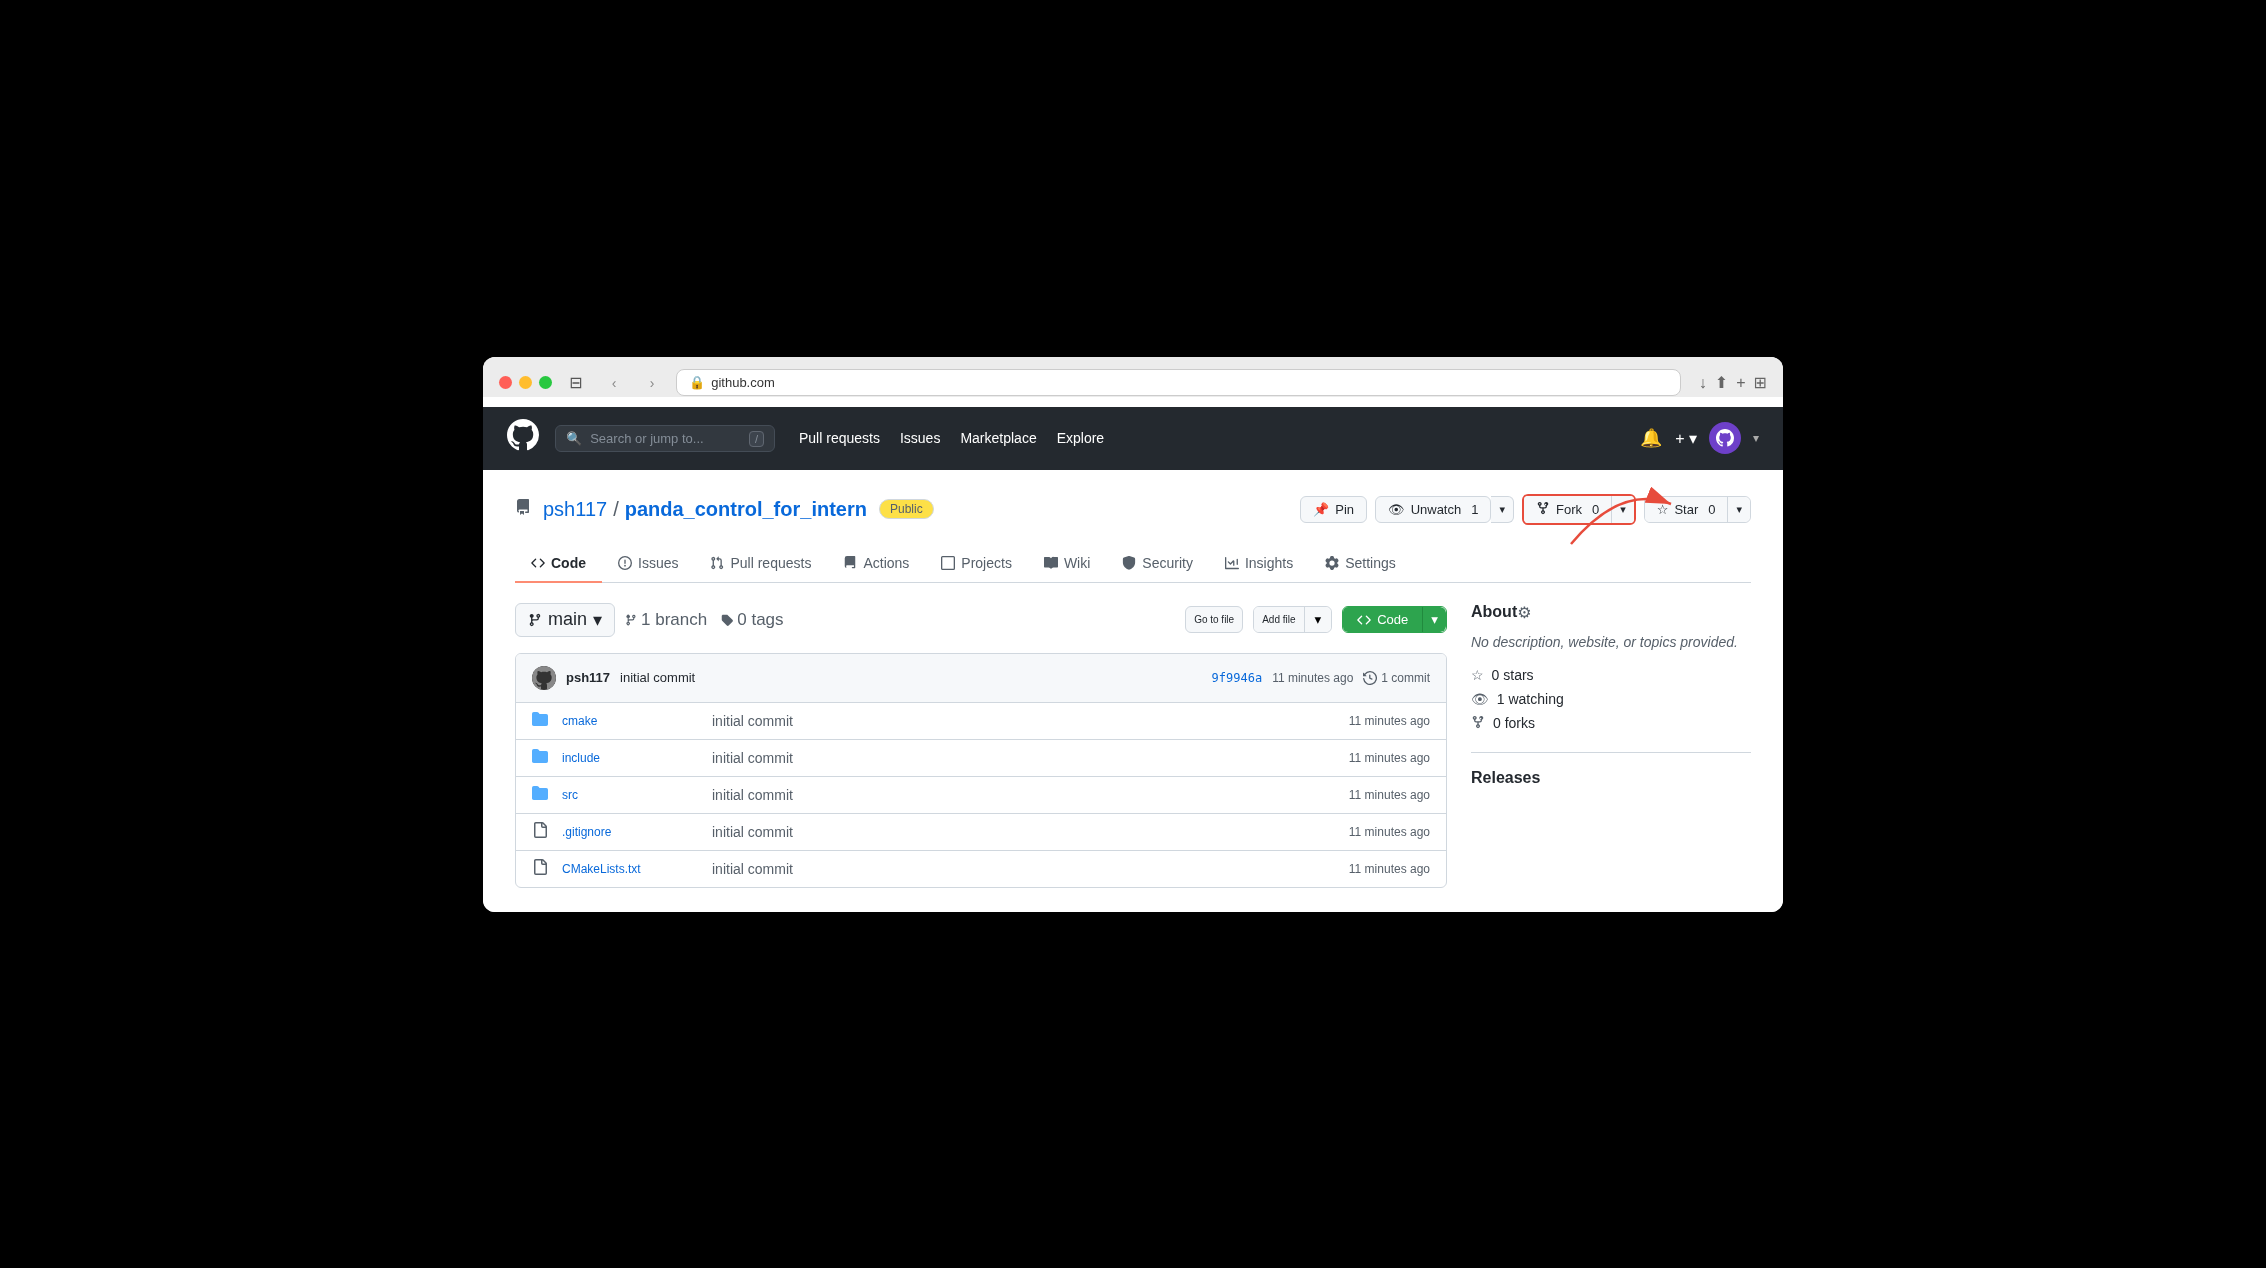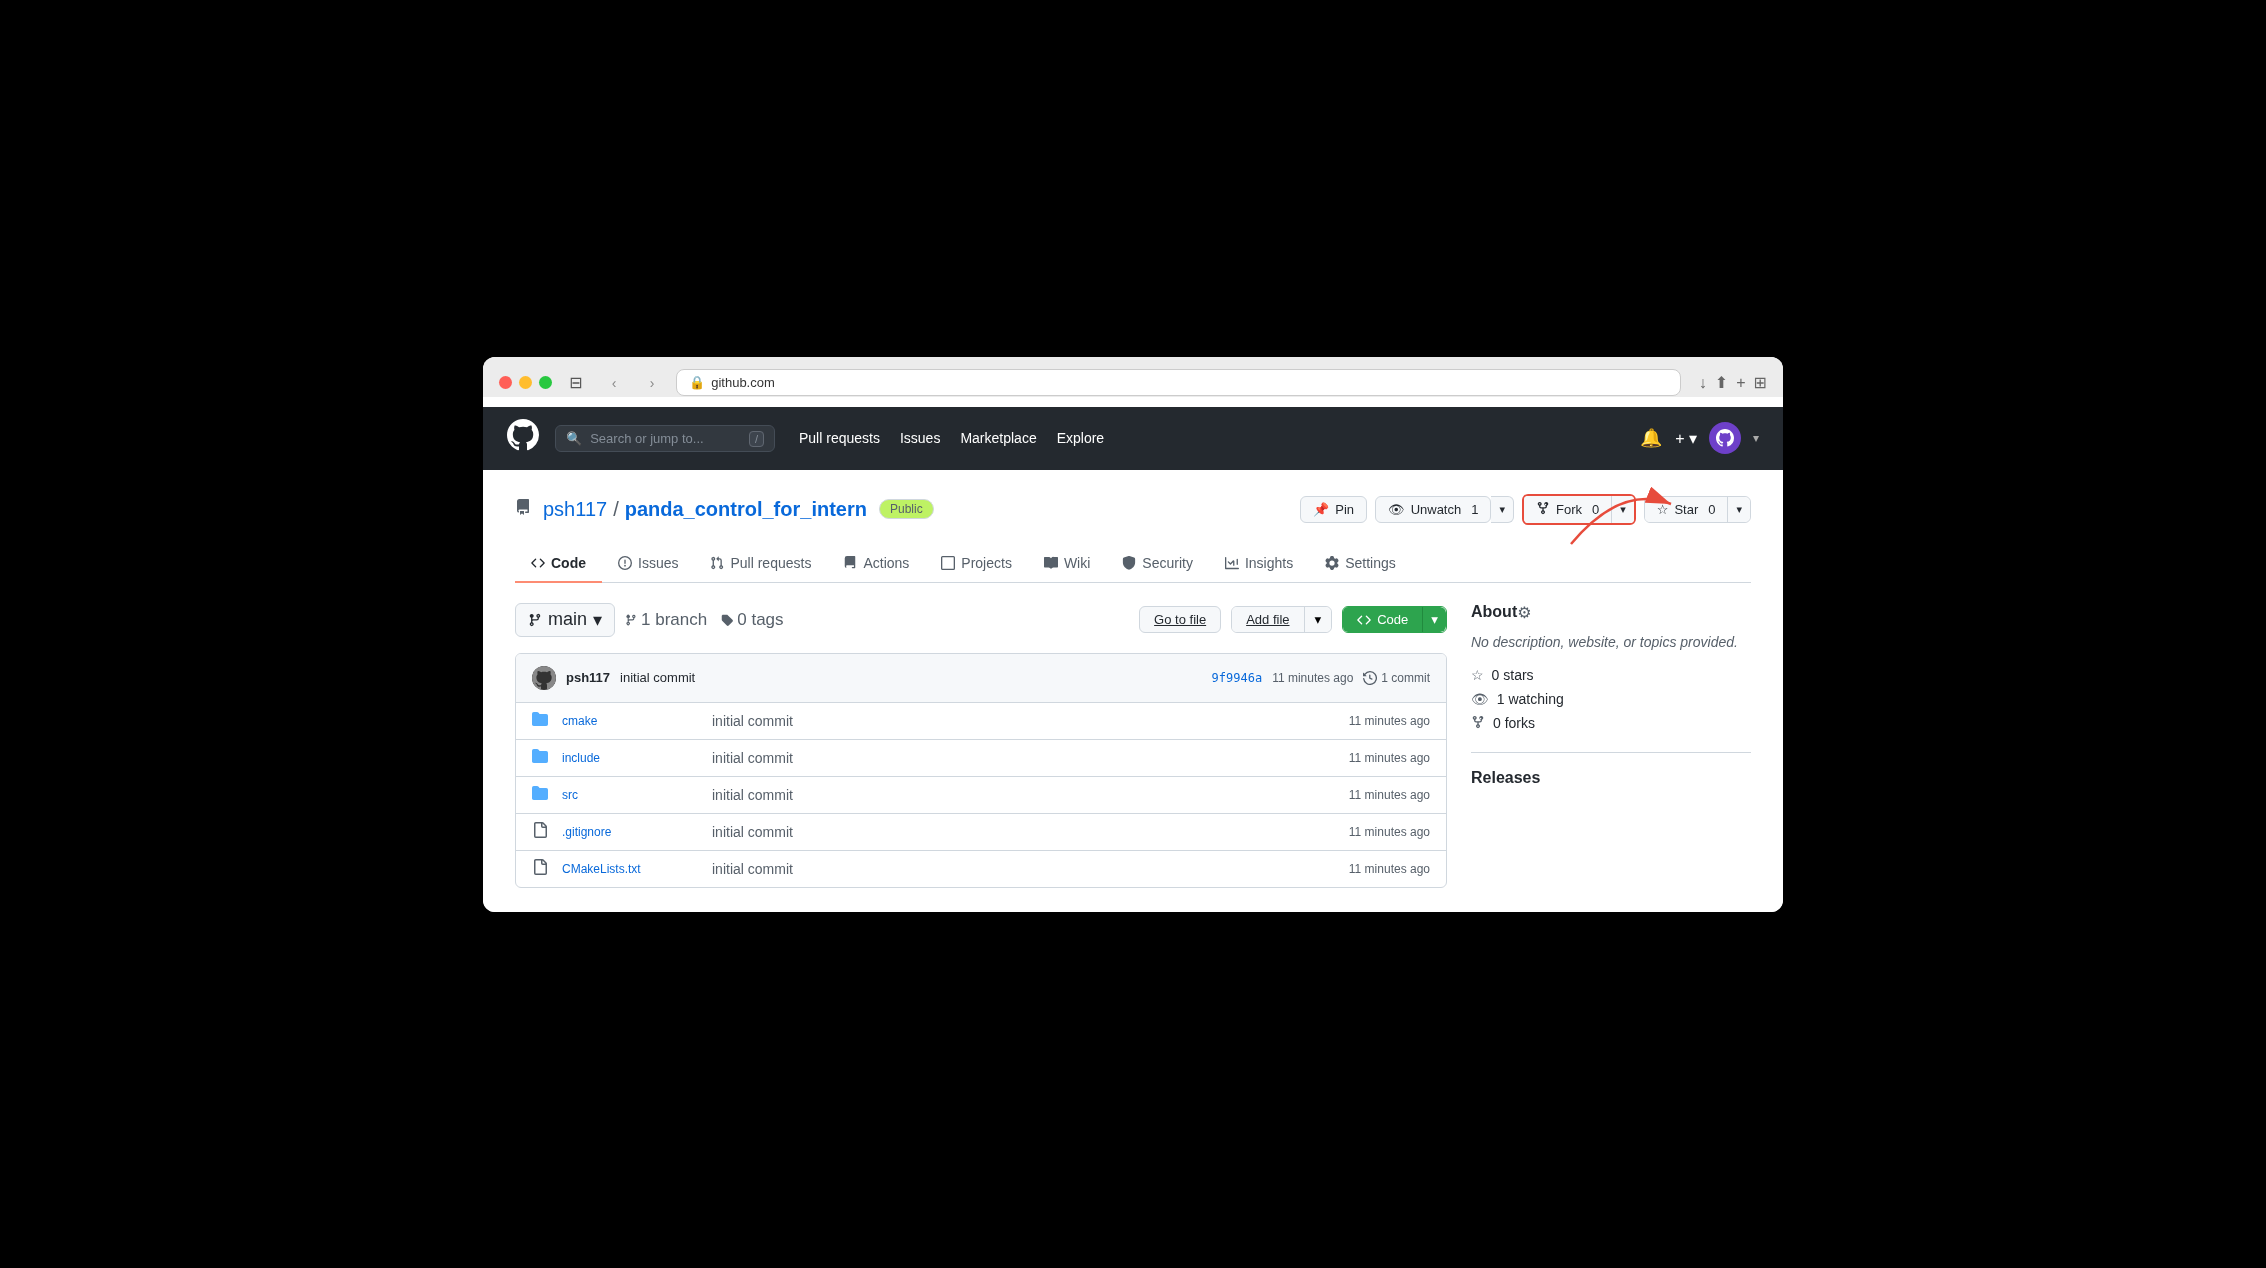--- a/index.html
+++ b/index.html
@@ -193,21 +193,21 @@
       font-weight: 300;
     }
 
     .repo-name {
       color: #0969da;
       font-weight: 600;
       cursor: pointer;
     }
 
     .repo-badge {
-      background: #bef264;
+      background: #fde047;
       border: 1px solid #d0d7de;
       border-radius: 2em;
       padding: 2px 10px;
       font-size: 12px;
       color: #57606a;
       font-weight: 500;
     }
 
     .repo-actions {
       display: flex;
@@ -355,29 +355,28 @@
       cursor: pointer;
     }
 
     .branch-actions {
       margin-left: auto;
       display: flex;
       gap: 10px;
     }
 
     .btn-secondary {
-      padding: 5px 14px;
+      padding: 5px 8px;
       border: 1px solid #d0d7de;
       border-radius: 6px;
       background: #f6f8fa;
-      font-size: 13px;
+      font-size: 10px;
       color: #24292f;
       cursor: pointer;
       font-weight: 500;
-      text-decoration: underline;
     }
 
     .btn-green {
       padding: 5px 14px;
       border: 1px solid #2da44e;
       border-radius: 6px;
       background: #2da44e;
       font-size: 13px;
       color: #fff;
       cursor: pointer;

